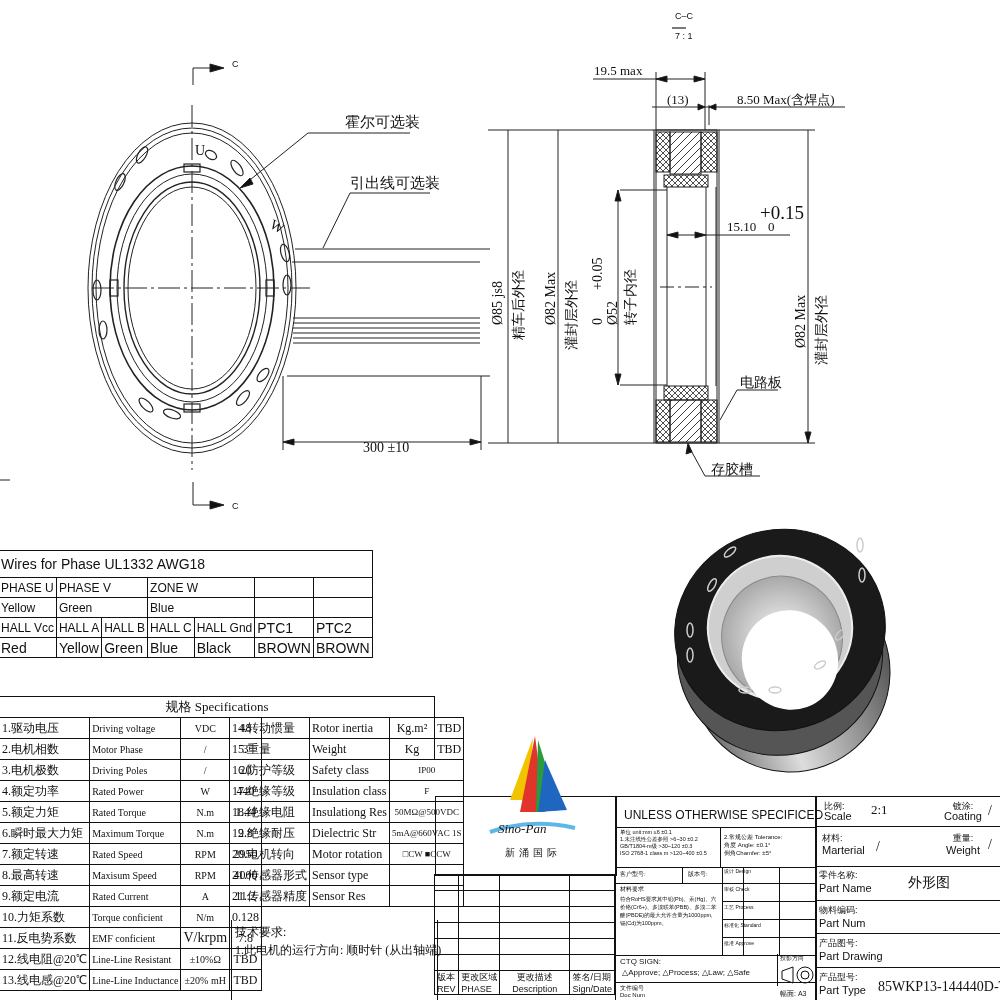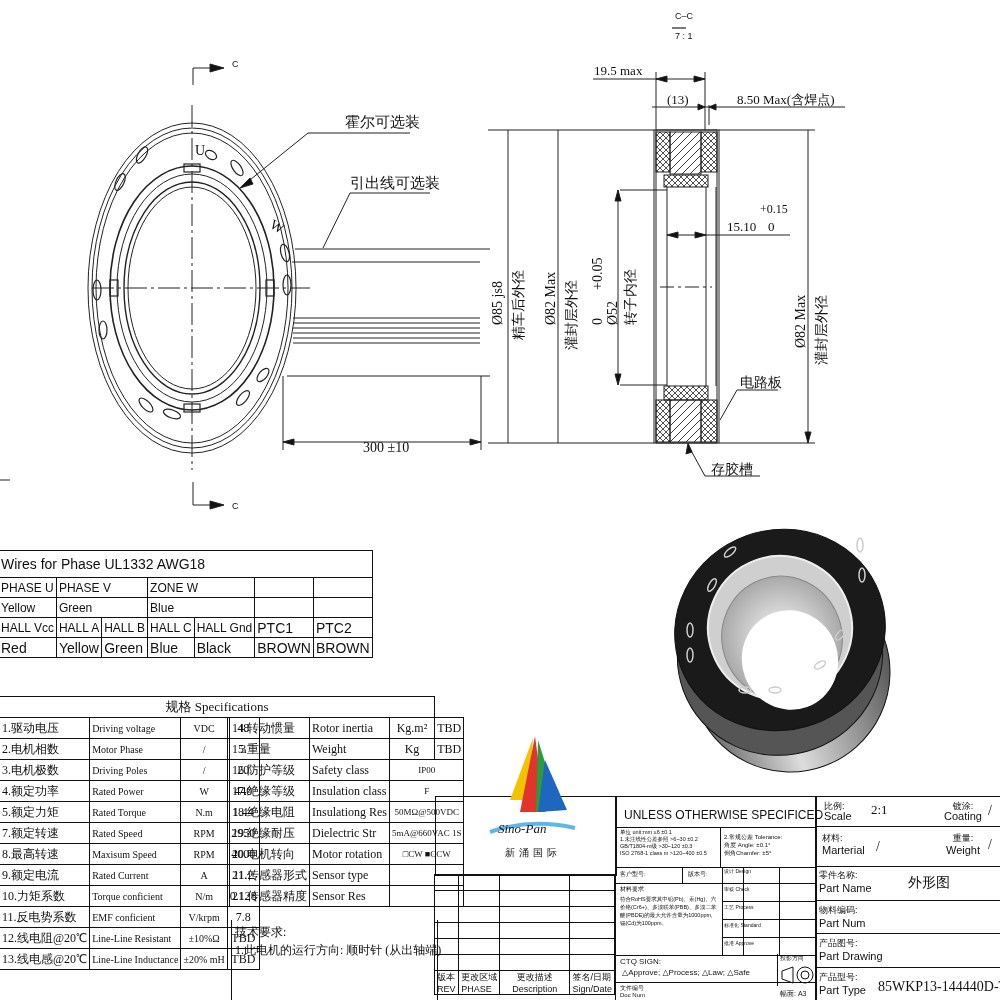--- a/index.html
+++ b/index.html
@@ -177,21 +177,21 @@
 <span class="txt serif" style="left:350px;top:176px;font-size:15px;">引出线可选装</span>
 <span class="txt serif" style="left:195px;top:144px;font-size:14px;">U</span>
 <span class="txt serif" style="left:270px;top:220px;font-size:14px;transform:rotate(30deg);">W</span>
 <span class="txt serif" style="left:363px;top:425px;font-size:14px;margin-top:16px;">300 ±10</span>
 
 <span class="txt sans" style="left:675px;top:12px;font-size:9px;">C–C</span>
 <span class="txt sans" style="left:675px;top:32px;font-size:9px;">7 : 1</span>
 <span class="txt serif" style="left:594px;top:64px;font-size:13px;">19.5 max</span>
 <span class="txt serif" style="left:667px;top:93px;font-size:13px;">(13)</span>
 <span class="txt serif" style="left:737px;top:93px;font-size:13px;">8.50 Max(含焊点)</span>
-<span class="txt serif" style="left:760px;top:203px;font-size:12px;">+0.15</span>
+<span class="txt serif" style="left:760px;top:203px;font-size:19px;">+0.15</span>
 <span class="txt serif" style="left:727px;top:220px;font-size:13px;">15.10</span>
 <span class="txt serif" style="left:768px;top:220px;font-size:13px;">0</span>
 
 <span class="vtext serif" style="left:490px;top:325px;">Ø85 js8</span>
 <span class="vtext serif" style="left:510px;top:340px;">精车后外径</span>
 <span class="vtext serif" style="left:543px;top:325px;">Ø82 Max</span>
 <span class="vtext serif" style="left:563px;top:350px;">灌封层外径</span>
 <span class="vtext serif" style="left:590px;top:290px;">+0.05</span>
 <span class="vtext serif" style="left:590px;top:325px;">0</span>
 <span class="vtext serif" style="left:605px;top:325px;">Ø52</span>
@@ -269,20 +269,26 @@
         <td class="c" style="width:34px;font-size:10px">W</td>
         <td class="c">440</td>
       </tr>
       <tr>
         <td style="width:78px">5.额定力矩</td>
         <td style="width:80px;font-size:10px">Rated Torque</td>
         <td class="c" style="width:34px;font-size:10px">N.m</td>
         <td class="c">1.44</td>
       </tr>
       <tr>
+        <td style="width:78px">6.瞬时最大力矩</td>
+        <td style="width:80px;font-size:10px">Maximum Torque</td>
+        <td class="c" style="width:34px;font-size:10px">N.m</td>
+        <td class="c">2.8</td>
+      </tr>
+      <tr>
         <td style="width:78px">7.额定转速</td>
         <td style="width:80px;font-size:10px">Rated Speed</td>
         <td class="c" style="width:34px;font-size:10px">RPM</td>
         <td class="c">2950</td>
       </tr>
       <tr>
         <td style="width:78px">8.最高转速</td>
         <td style="width:80px;font-size:10px">Maxisum Speed</td>
         <td class="c" style="width:34px;font-size:10px">RPM</td>
         <td class="c">4000</td>
@@ -295,21 +301,21 @@
       </tr>
       <tr>
         <td style="width:78px">10.力矩系数</td>
         <td style="width:80px;font-size:10px">Torque conficient</td>
         <td class="c" style="width:34px;font-size:10px">N/m</td>
         <td class="c">0.128</td>
       </tr>
       <tr>
         <td style="width:78px">11.反电势系数</td>
         <td style="width:80px;font-size:10px">EMF conficient</td>
-        <td class="c" style="width:34px;font-size:10px">V/krpm</td>
+        <td class="c" style="width:34px;font-size:14px">V/krpm</td>
         <td class="c">7.8</td>
       </tr>
       <tr>
         <td style="width:78px">12.线电阻@20℃</td>
         <td style="width:80px;font-size:10px">Line-Line Resistant</td>
         <td class="c" style="width:34px;font-size:10px">±10%Ω</td>
         <td class="c">TBD</td>
       </tr>
       <tr>
         <td style="width:78px">13.线电感@20℃</td>

